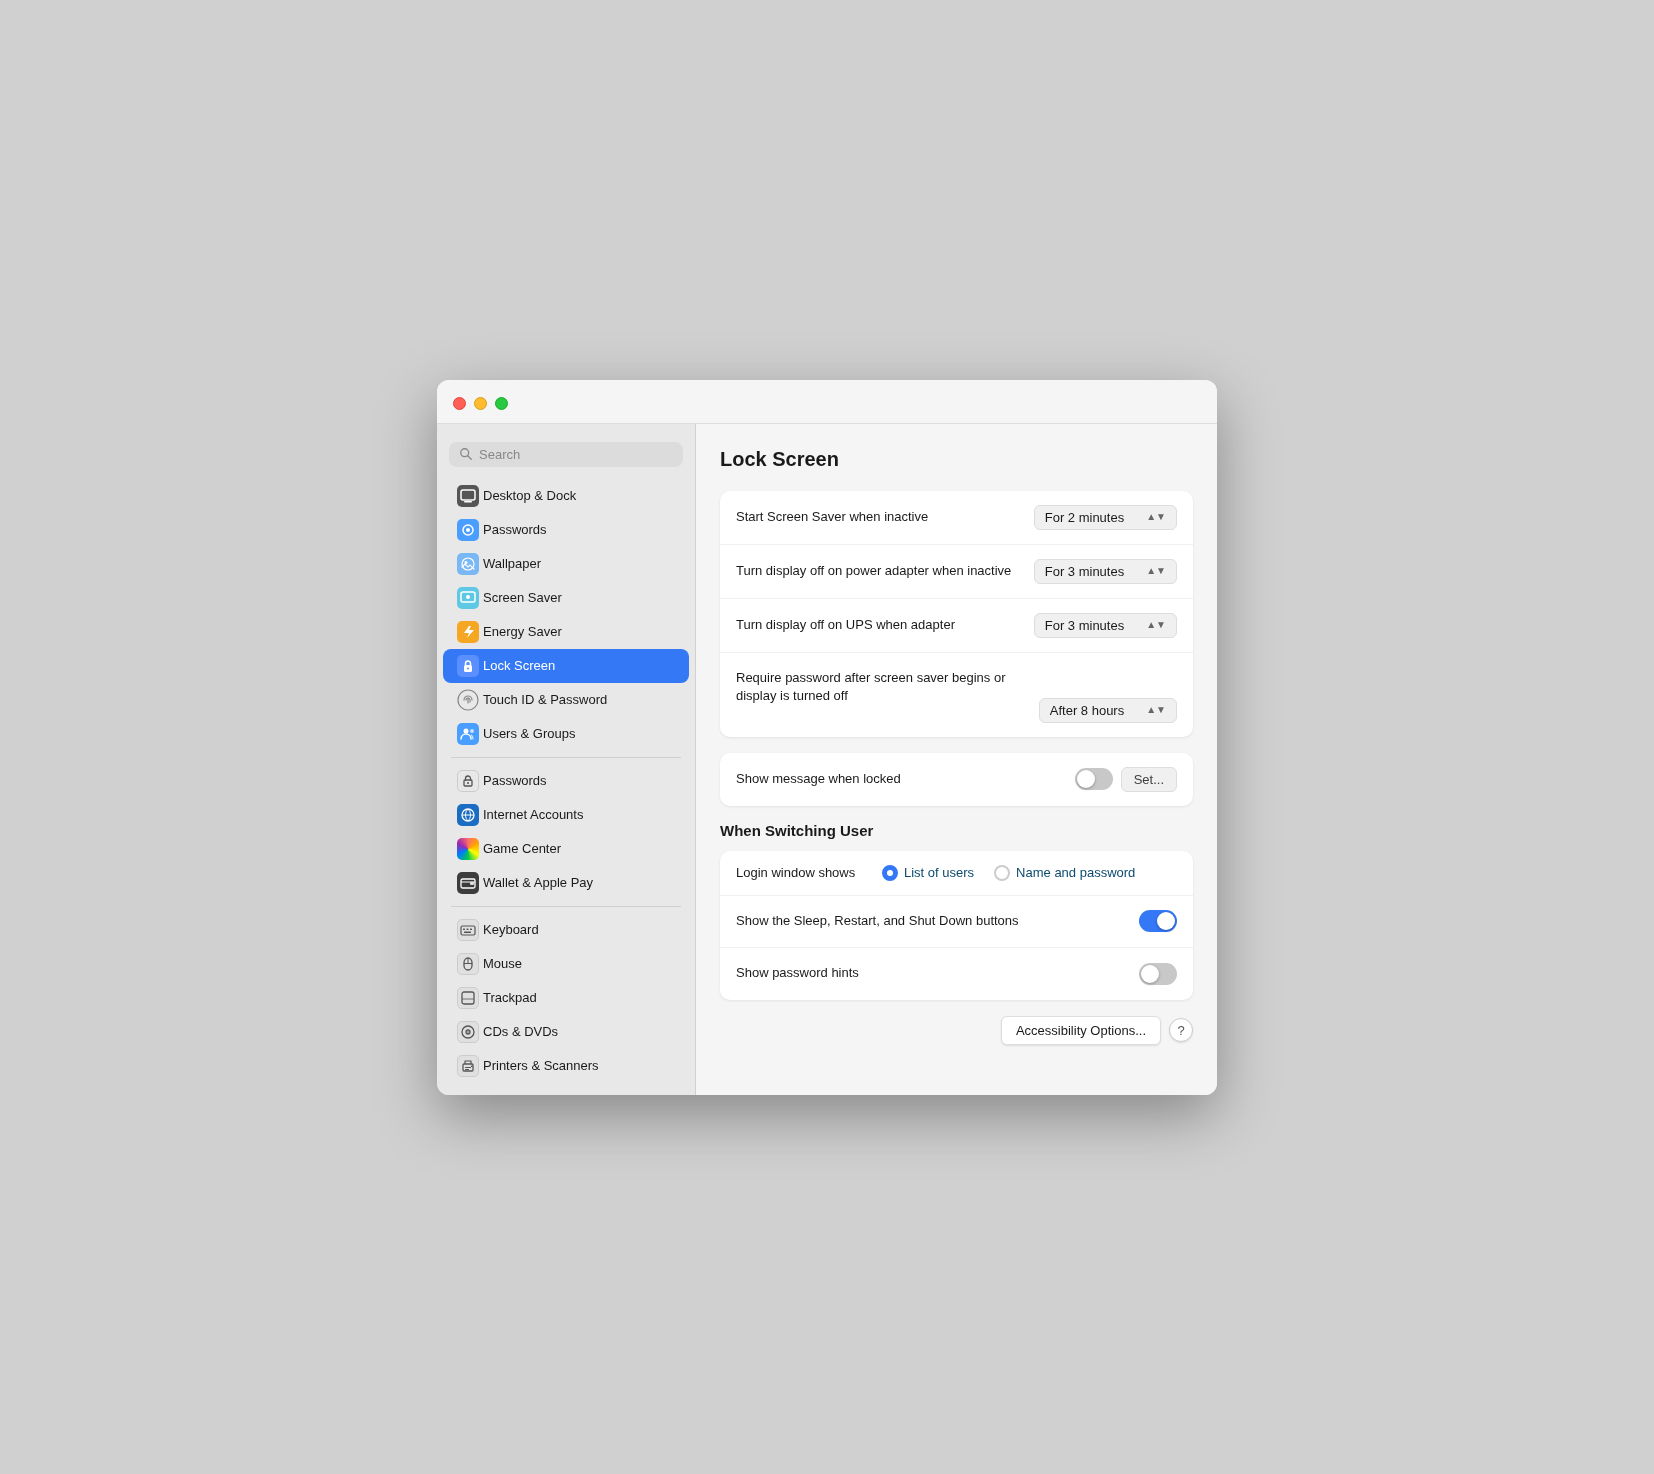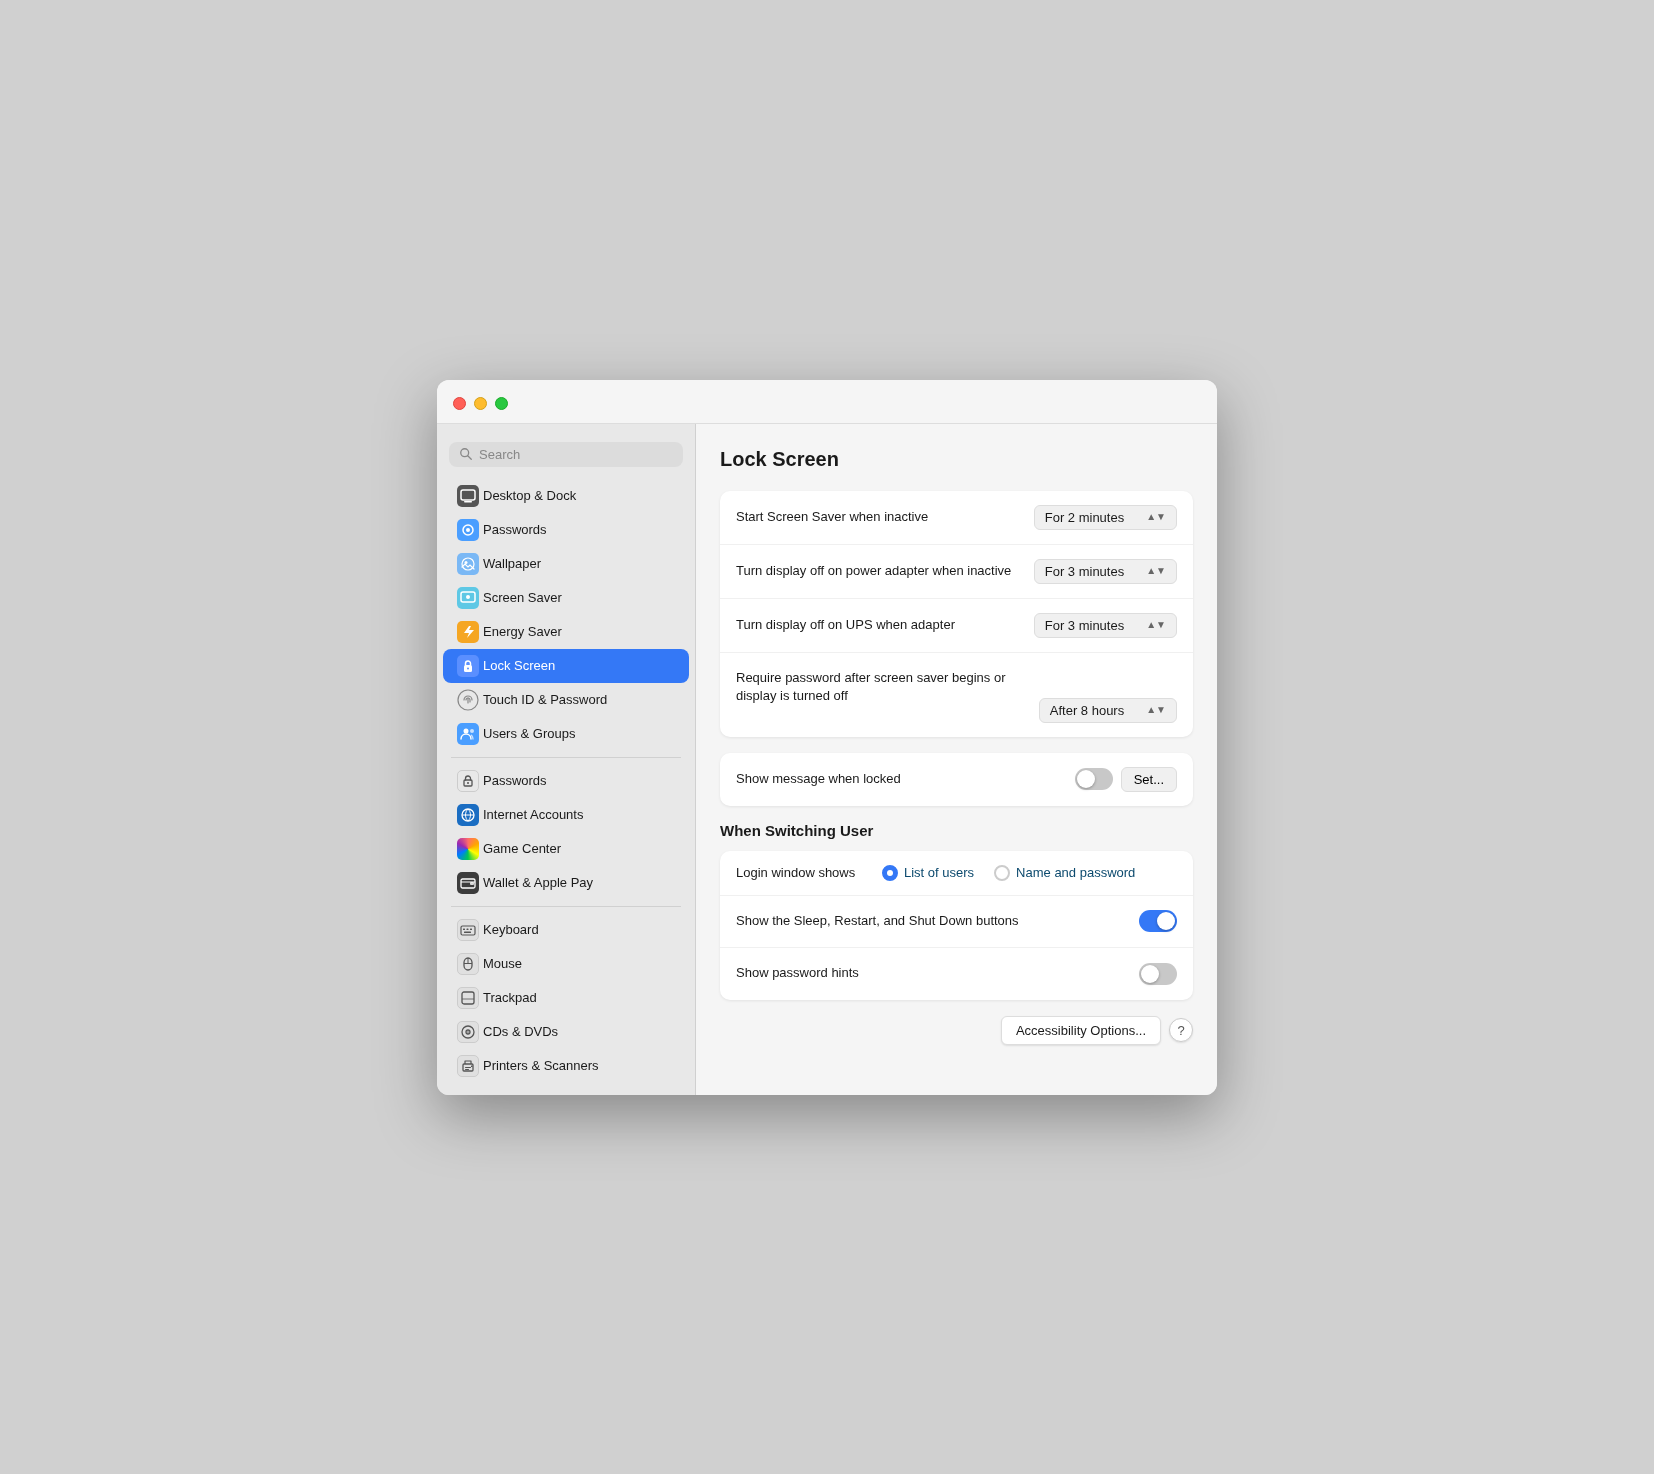--- a/index.html
+++ b/index.html
@@ -211,21 +211,21 @@
     }
     .toggle-off .toggle-knob { left: 2px; }
     .toggle-on .toggle-knob { left: 18px; }
     .set-btn {
       background: #f0f0f0;
       border: 1px solid #ddd;
       border-radius: 6px;
       padding: 4px 12px;
       font-size: 13px;
       cursor: pointer;
-      color: #000000;
+      color: #404040;
     }
     .section-title {
       font-size: 15px;
       font-weight: 600;
       color: #1a1a1a;
       margin-bottom: 12px;
       margin-top: 4px;
     }
     .radio-btn {
       width: 16px;

